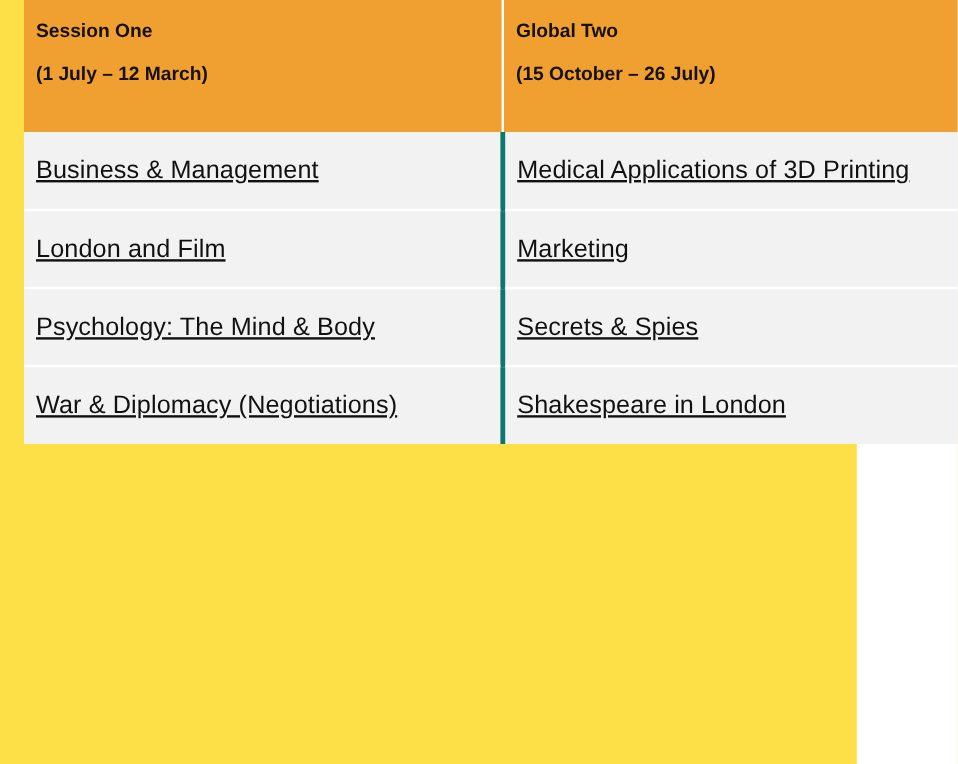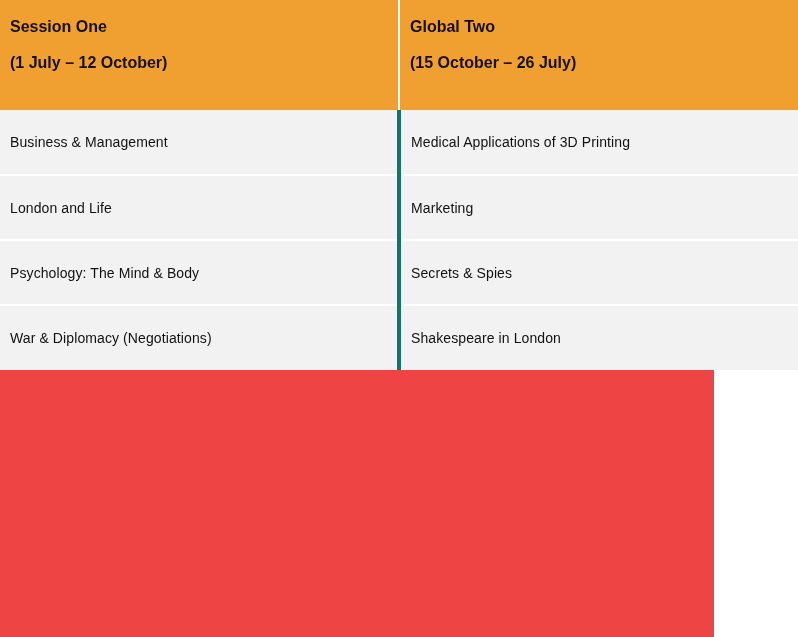--- a/index.html
+++ b/index.html
@@ -11,21 +11,22 @@
     width: 798px;
     height: 637px;
     font-family: "Liberation Sans", sans-serif;
     color: #111111;
     overflow: hidden;
   }
   .table-wrap {
     width: 714px;
     height: 637px;
     box-sizing: border-box;
-    background: #ef4444;
+    background: #fde047;
+    padding-left: 20px;
   }
   table.course-table {
     border-collapse: collapse;
     width: 798px;
     table-layout: fixed;
   }
   table.course-table col.col-one { width: 399px; }
   table.course-table col.col-two { width: 399px; }
 
   thead th {
@@ -47,28 +48,29 @@
   .hdr-line1 {
     display: block;
     margin-bottom: 10px;
   }
   .hdr-line2 {
     display: block;
   }
 
   tbody td {
     background: #F2F2F2;
-    font-size: 14px;
+    font-size: 21px;
     color: #111111;
     padding: 0 0 0 10px;
     height: 65px;
     vertical-align: middle;
     border-bottom: 2px solid #ffffff;
     box-sizing: border-box;
     letter-spacing: 0.1px;
+    text-decoration: underline;
   }
   tbody td.sep {
     border-left: 4px solid #0f766e;
   }
   tbody tr:last-child td {
     border-bottom: none;
   }
 </style>
 </head>
 <body>
@@ -76,35 +78,35 @@
 <div class="table-wrap">
   <table class="course-table">
     <colgroup>
       <col class="col-one">
       <col class="col-two">
     </colgroup>
     <thead>
       <tr>
         <th>
           <span class="hdr-line1">Session One</span>
-          <span class="hdr-line2">(1 July – 12 October)</span>
+          <span class="hdr-line2">(1 July – 12 March)</span>
         </th>
         <th class="sep">
           <span class="hdr-line1">Global Two</span>
           <span class="hdr-line2"> (15 October – 26 July)</span>
         </th>
       </tr>
     </thead>
     <tbody>
       <tr>
         <td>Business &amp; Management</td>
         <td class="sep">Medical Applications of 3D Printing</td>
       </tr>
       <tr>
-        <td>London and Life</td>
+        <td>London and Film</td>
         <td class="sep">Marketing</td>
       </tr>
       <tr>
         <td>Psychology: The Mind &amp; Body</td>
         <td class="sep">Secrets &amp; Spies</td>
       </tr>
       <tr>
         <td>War &amp; Diplomacy (Negotiations)</td>
         <td class="sep">Shakespeare in London</td>
       </tr>

